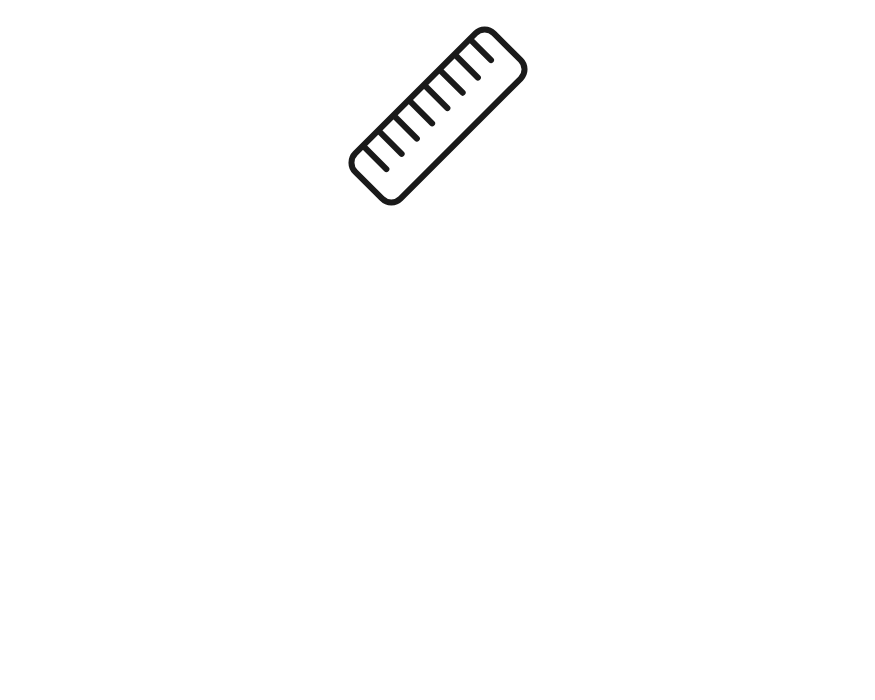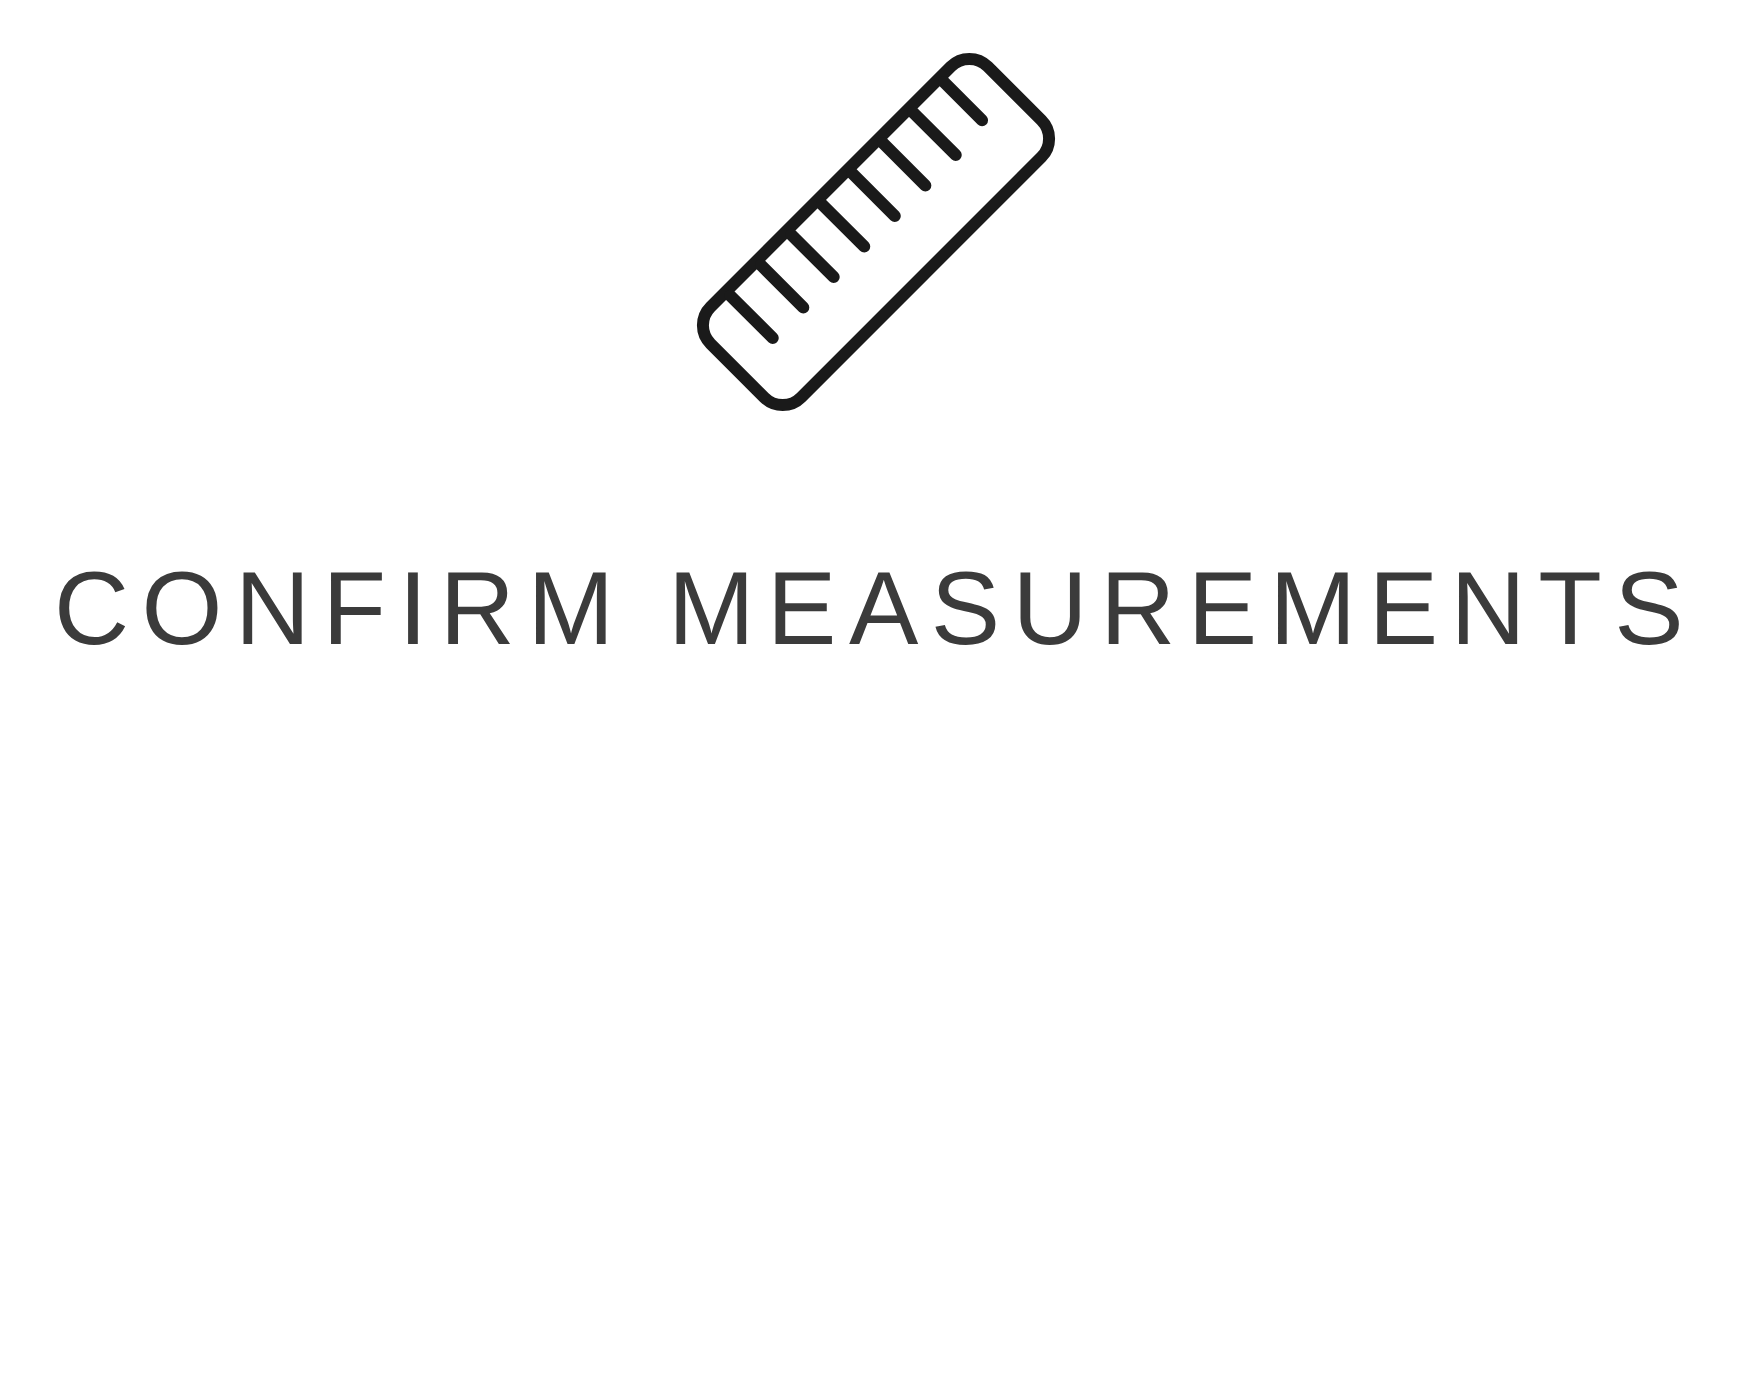--- a/index.html
+++ b/index.html
@@ -67,16 +67,15 @@
           <line x1="90.7" y1="71" x2="90.7" y2="101"></line>
           <line x1="112.3" y1="71" x2="112.3" y2="101"></line>
           <line x1="133.9" y1="71" x2="133.9" y2="101"></line>
           <line x1="155.4" y1="71" x2="155.4" y2="101"></line>
           <line x1="177" y1="71" x2="177" y2="98"></line>
         </g>
       </g>
     </svg>
   </figure>
 
-  <h1 class="title">CONFIRM MEASUREMENTS</h1>
 
 
 </main>
 
 </body></html>

